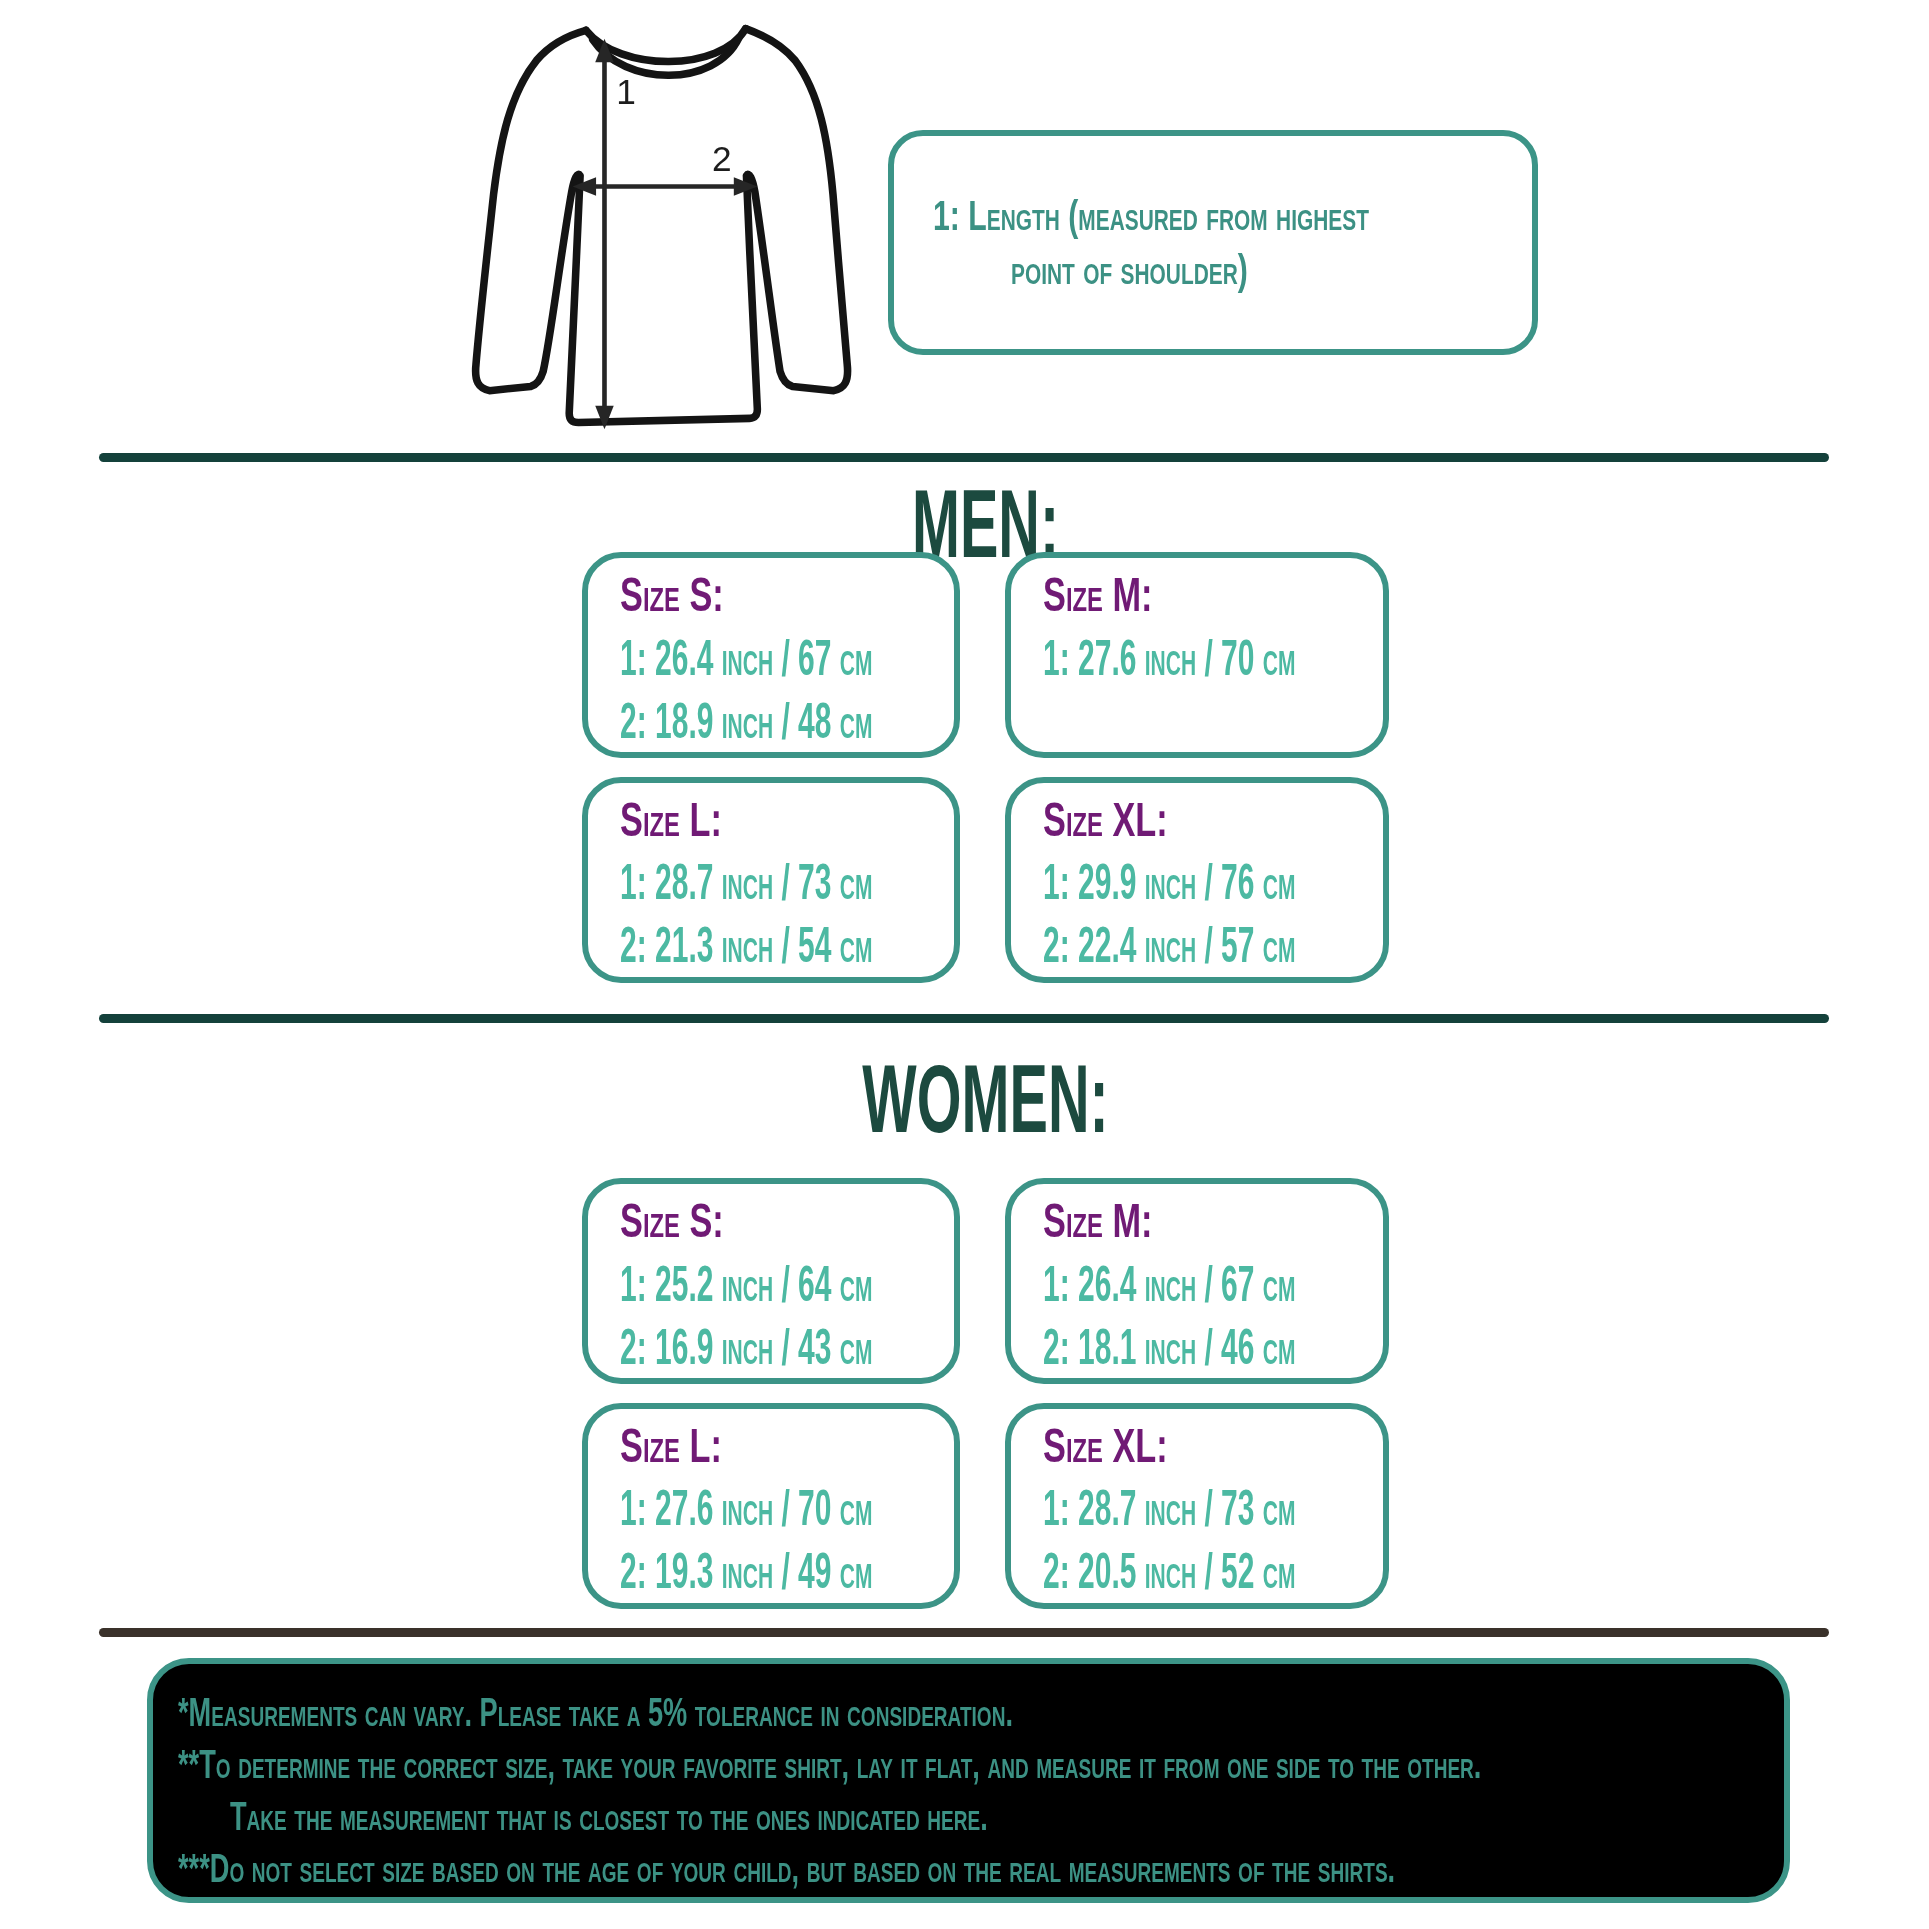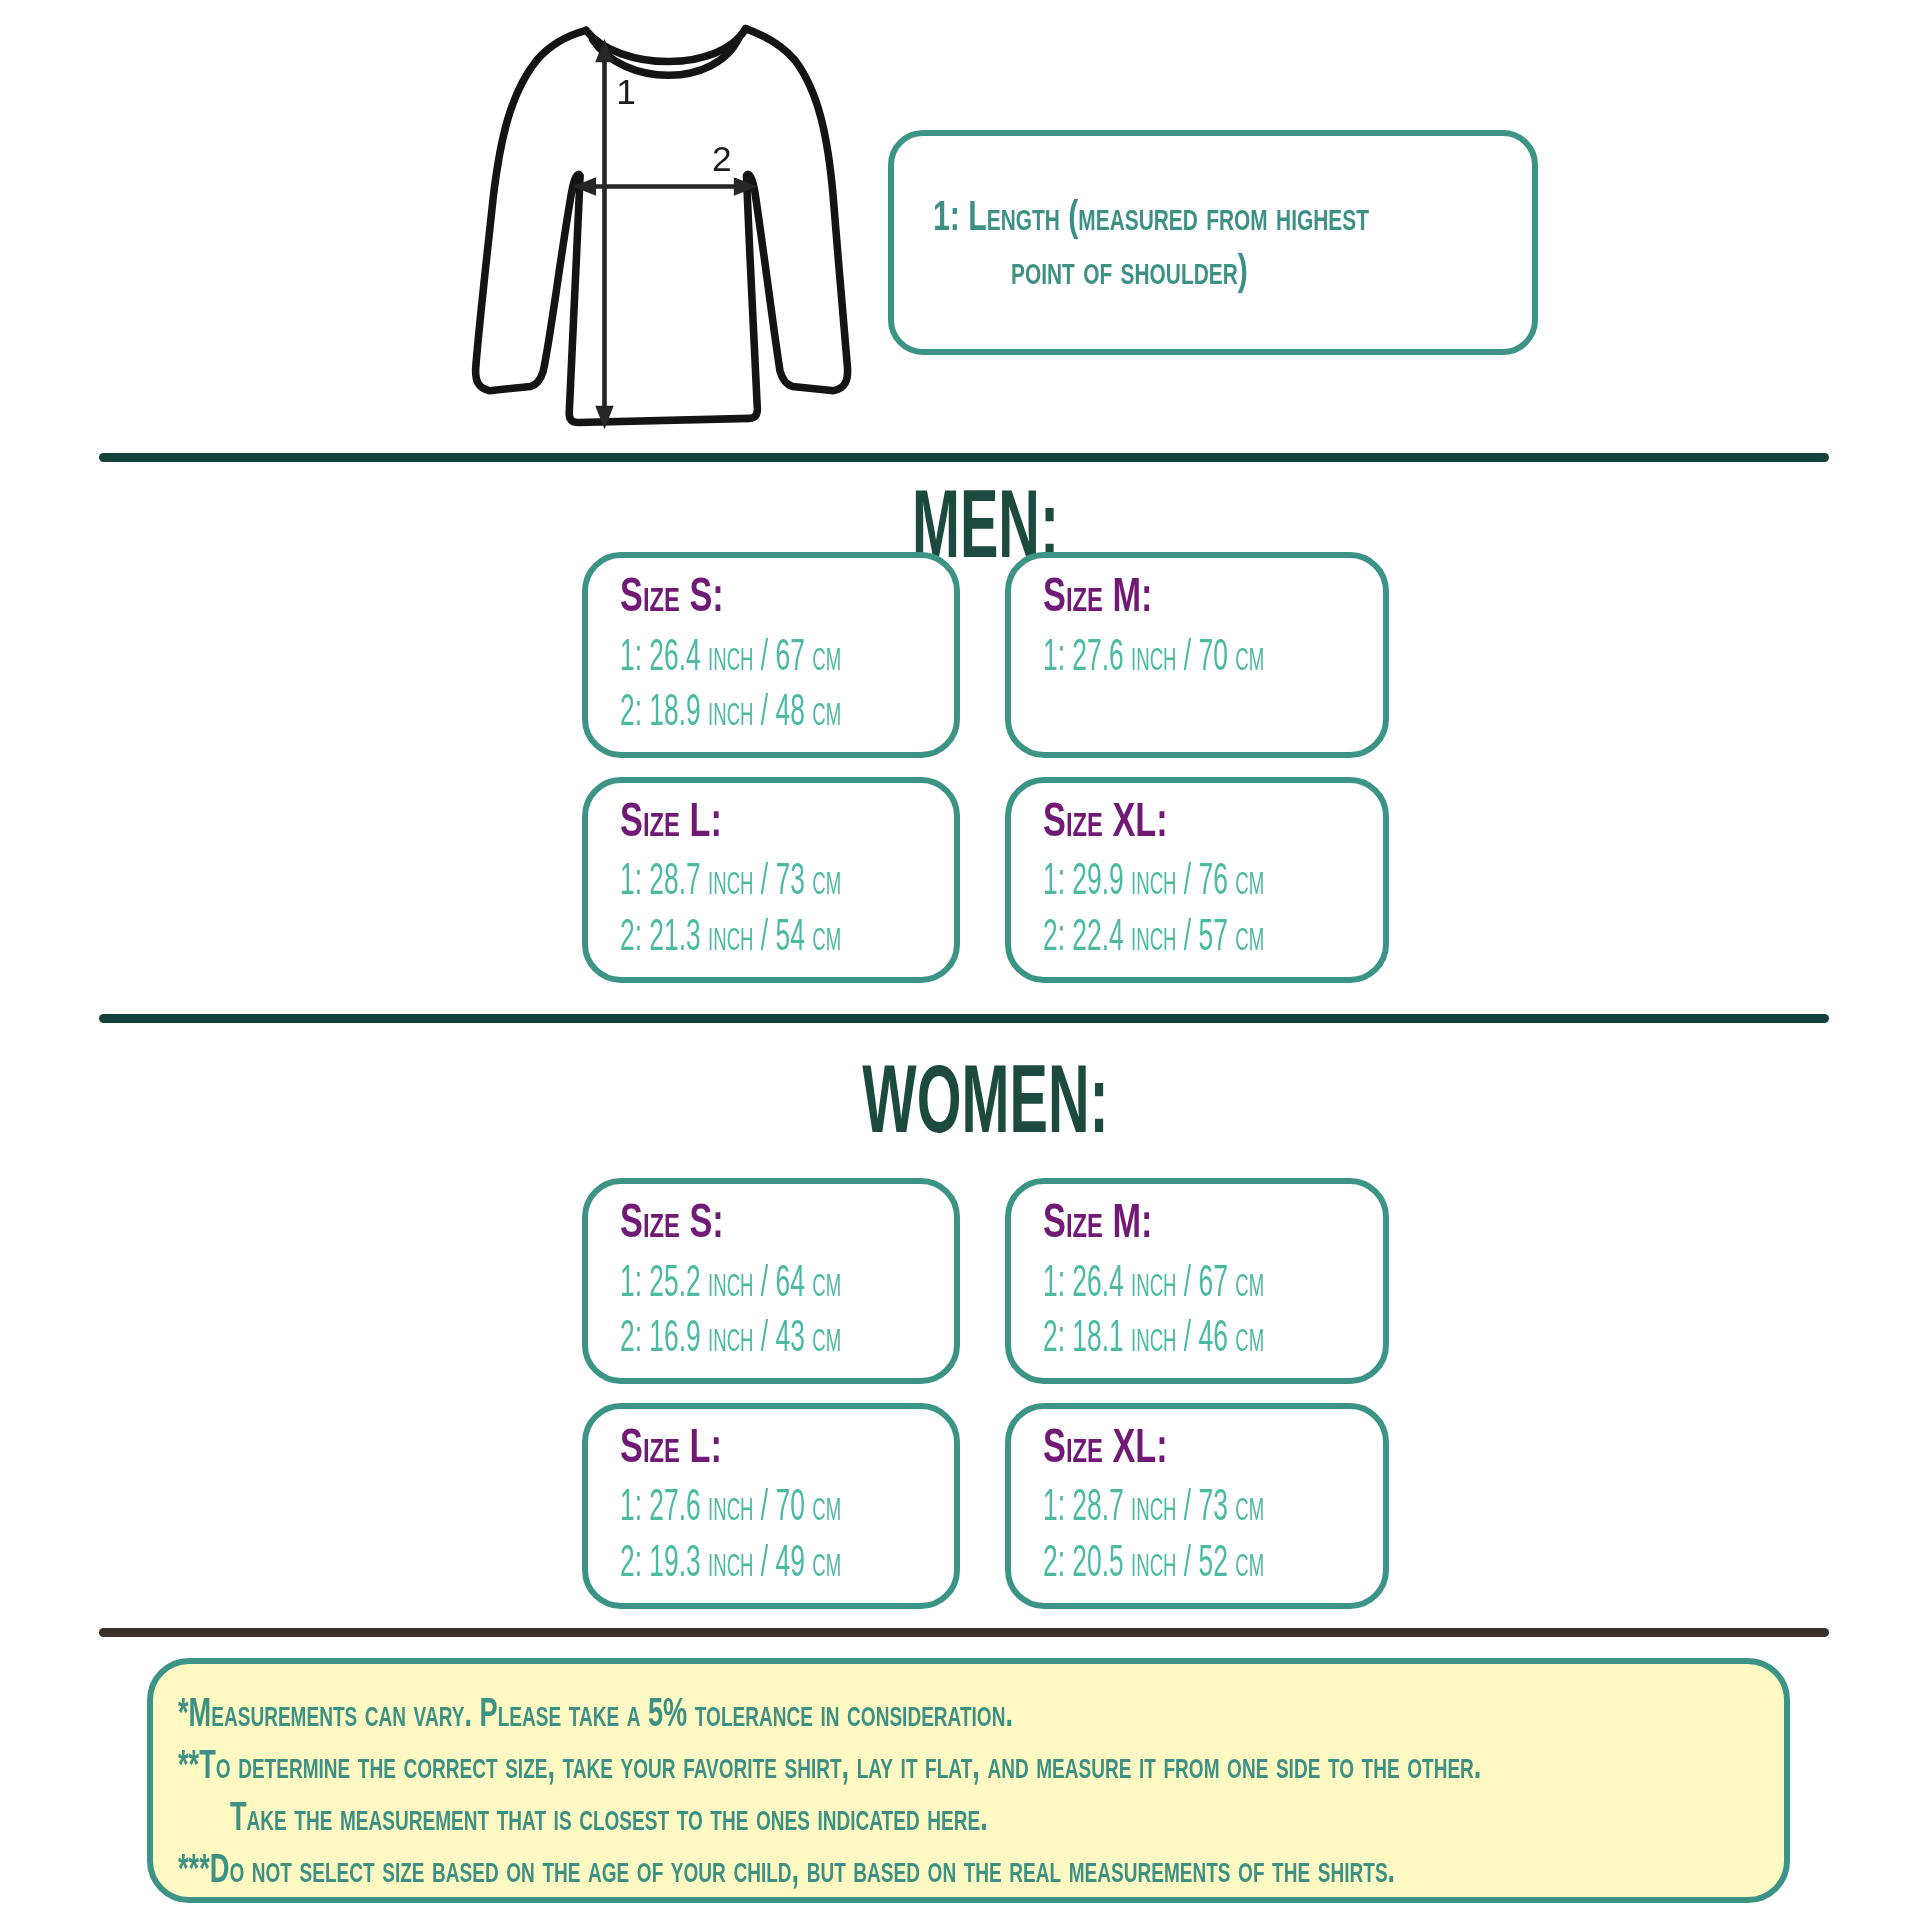--- a/index.html
+++ b/index.html
@@ -44,29 +44,29 @@
   }
   .size-box {
     border:6.7px solid #3c9487; border-radius:39px; box-sizing:border-box;
     background:#fff; padding:10px 15px 6.7px 32px;
   }
   .size-label {
     font-size:49px; line-height:1.1; font-weight:bold; color:#701a75;
     font-variant:small-caps; margin-bottom:5px;
   }
   .size-line {
-    font-size:44px; line-height:1.26; font-weight:normal; color:#4cb9a2;
+    font-size:50px; line-height:1.26; font-weight:bold; color:#4cb9a2;
     font-variant:small-caps;
   }
 
   
   .footnote-box {
     position:absolute; left:147px; top:1658px; width:1643px; height:245px;
     border:6.7px solid #3c9487; border-radius:42px; box-sizing:border-box;
-    background:#fef9c3; padding:22px 17px 9px 25px;
+    background:#000000; padding:22px 17px 9px 25px;
   }
   .footnote-line {
     font-size:40px; line-height:1.3; font-weight:bold; color:#3c9184;
     font-variant:small-caps;
   }
   .footnote-line.indent { margin-left:52px; }
 
   
   .cond  { display:block; white-space:nowrap; transform-origin:0 50%; }
   .cx60  { transform:scaleX(0.60); }

